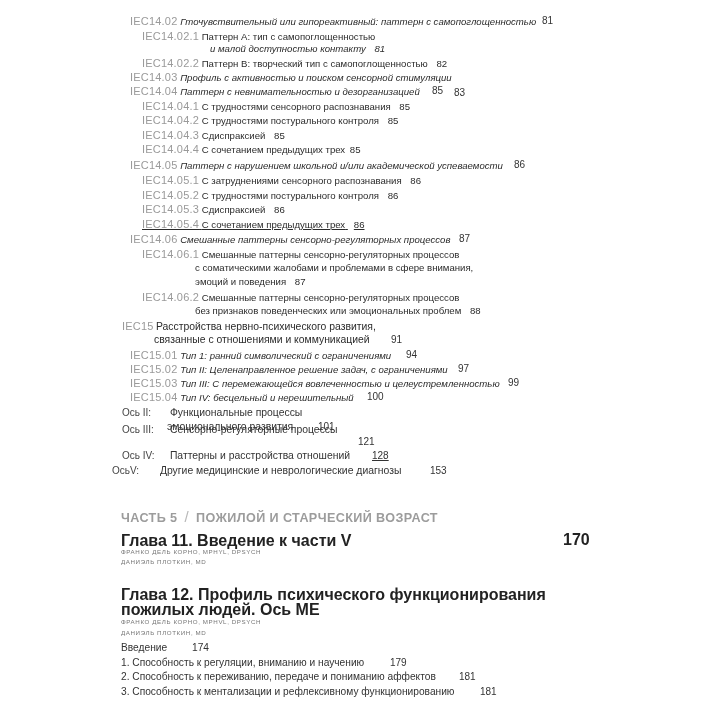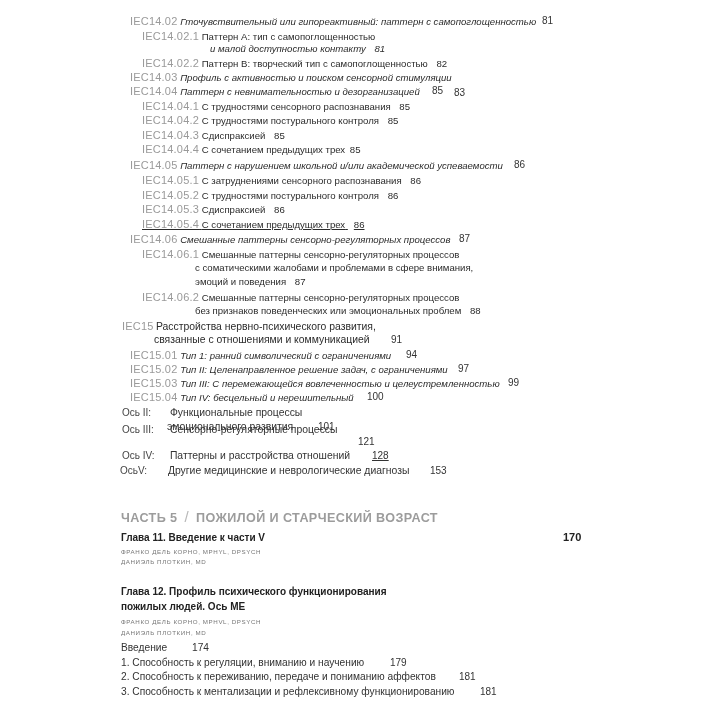--- a/index.html
+++ b/index.html
@@ -9,21 +9,21 @@
       color:#2b2b2b;
     }
     .line { position:absolute; white-space:nowrap; font-size:9.6px; line-height:12px; }
     .code { color:#9a9a9a; font-size:11px; letter-spacing:0.2px; }
     .it { font-style:italic; }
     .pg { position:absolute; font-size:10px; color:#333; }
     .axis-code { color:#444; font-size:10px; }
     .axis-text { font-size:10.4px; color:#333; }
     .part { position:absolute; left:121px; top:508px; font-size:12.6px; font-weight:bold; color:#9c9c9c; letter-spacing:0.4px; white-space:nowrap; }
     .part .slash { font-weight:normal; color:#b8b8b8; margin:0 7px; font-size:15px; }
-    .chap { position:absolute; left:121px; font-size:10px; font-weight:bold; color:#222; white-space:nowrap; }
+    .chap { position:absolute; left:121px; font-size:16px; font-weight:bold; color:#222; white-space:nowrap; }
     .auth { position:absolute; left:121px; font-size:6.2px; color:#777; letter-spacing:0.6px; white-space:nowrap; }
     .sect { position:absolute; left:121px; font-size:10.2px; color:#333; white-space:nowrap; }
   </style>
 </head>
 <body>
 
 <div>
 
   <div class="line" style="left:130px;top:15px;">
     <span class="code">IEC14.02</span>
@@ -180,32 +180,32 @@
     <span>Сенсорно-регуляторные процессы</span>
   </div>
   <span class="pg" style="left:358px;top:436px;">121</span>
 
   <div class="line axis-text" style="left:122px;top:450px;">
     <span class="axis-code" style="display:inline-block;width:45px;">Ось IV:</span>
     <span>Паттерны и расстройства отношений</span>
   </div>
   <span class="pg" style="left:372px;top:450px;text-decoration:underline;">128</span>
 
-  <div class="line axis-text" style="left:120px;top:465px;">
+  <div class="line axis-text" style="left:112px;top:465px;">
     <span class="axis-code" style="display:inline-block;width:45px;">ОсьV:</span>
     <span>Другие медицинские и неврологические диагнозы</span>
   </div>
   <span class="pg" style="left:430px;top:465px;">153</span>
 
   <div class="part">
     <span>ЧАСТЬ 5</span><span class="slash">/</span><span>ПОЖИЛОЙ И СТАРЧЕСКИЙ ВОЗРАСТ</span>
   </div>
 
   <div class="chap" style="top:532px;">Глава 11. Введение к части V</div>
-  <span class="pg" style="left:563px;top:531px;font-size:11px;font-weight:bold;color:#222;text-align:center;">170</span>
+  <span class="pg" style="left:563px;top:531px;font-size:16px;font-weight:bold;color:#222;text-align:center;">170</span>
   <div class="auth" style="top:548px;">ФРАНКО ДЕЛЬ КОРНО, MPHYL, DPSYCH</div>
   <div class="auth" style="top:558px;">ДАНИЭЛЬ ПЛОТКИН, MD</div>
 
   <div class="chap" style="top:586px;">Глава 12. Профиль психического функционирования</div>
   <div class="chap" style="top:601px;">пожилых людей. Ось ME</div>
   <div class="auth" style="top:618px;">ФРАНКО ДЕЛЬ КОРНО, MPHVL, DPSYCH</div>
   <div class="auth" style="top:629px;">ДАНИЭЛЬ ПЛОТКИН, MD</div>
 
   <div class="sect" style="top:642px;">
     <span style="display:inline-block;width:71px;">Введение</span><span>174</span>

